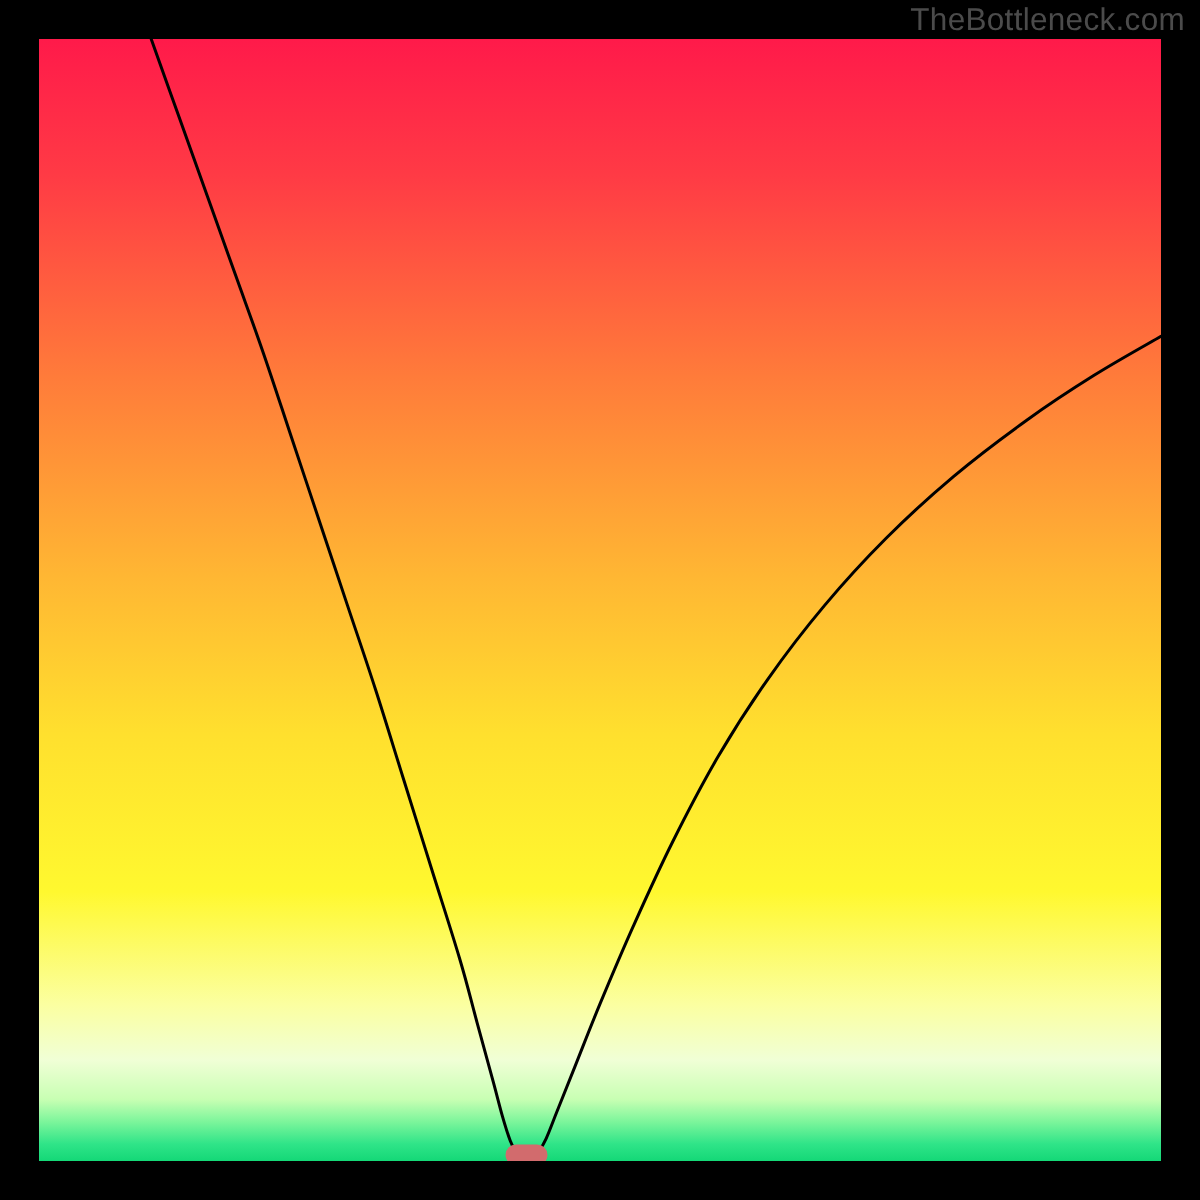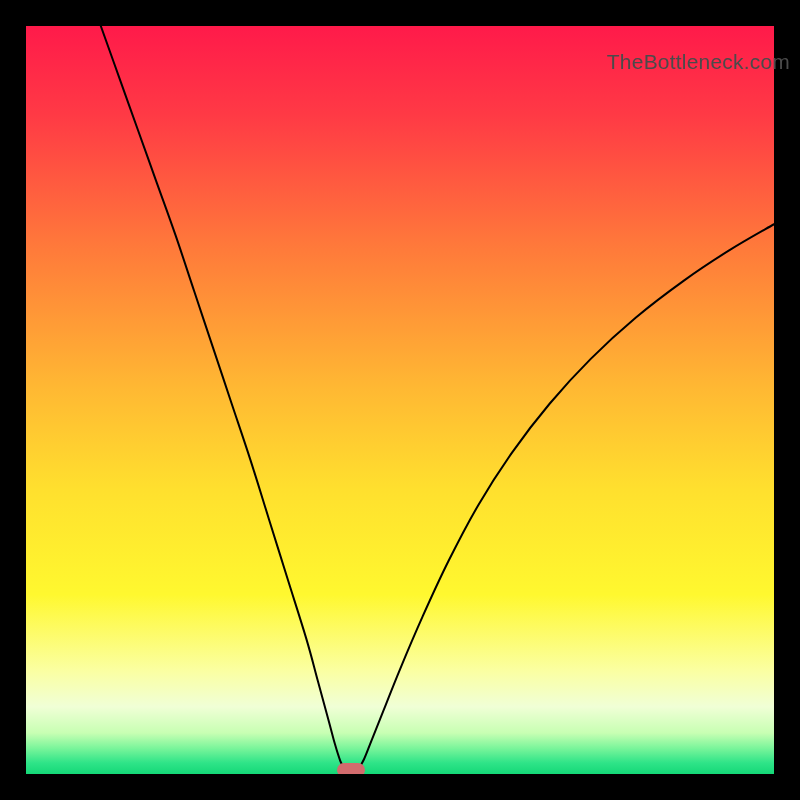--- a/index.html
+++ b/index.html
@@ -34,21 +34,20 @@
     pointer-events: none;
   }
   .attrib {
     position: absolute;
     top: 2px;
     right: 10px;
     color: #4b4b4b;
     font-size: 21px;
     font-weight: 500;
     letter-spacing: 0.2px;
-    margin-top: 48px;
   }
   .marker {
     position: absolute;
     width: 28px;
     height: 14px;
     border-radius: 8px;
     transform: translate(-50%, -50%);
   }
 </style>
 </head>

